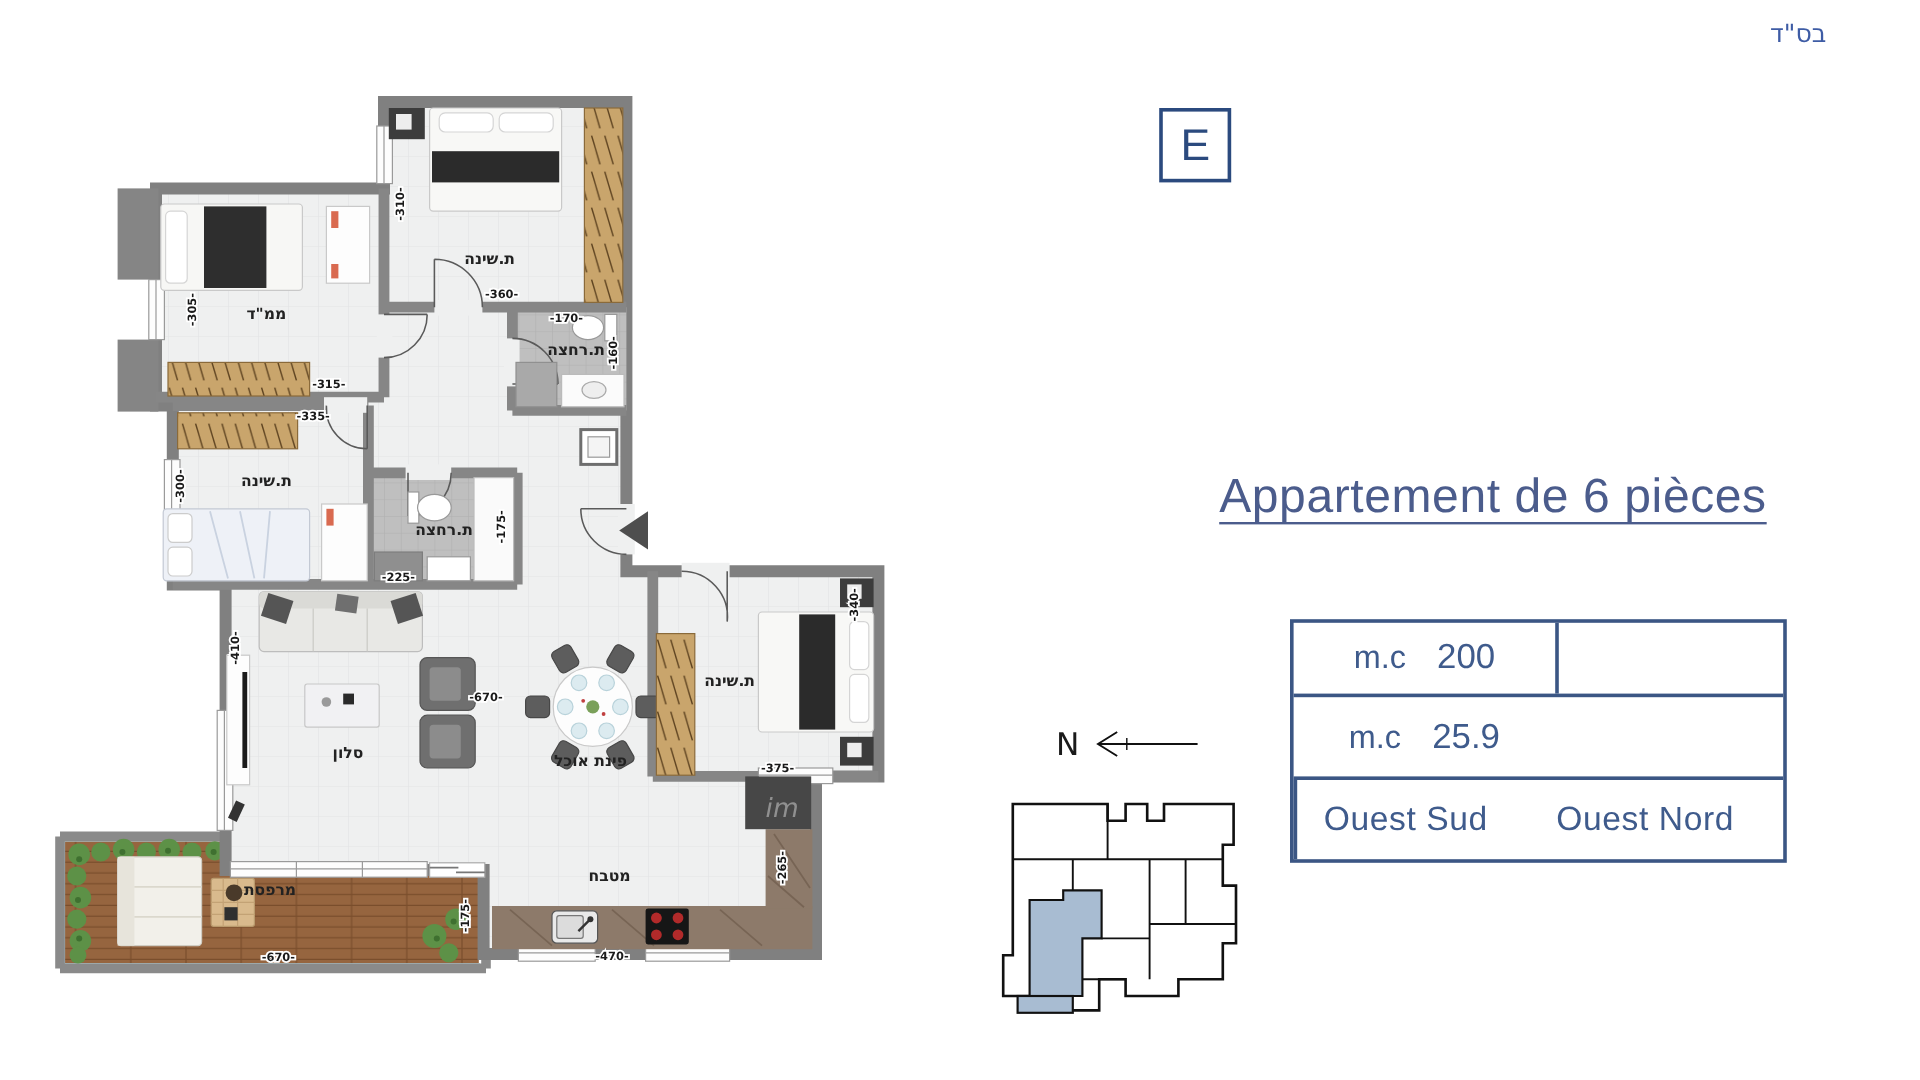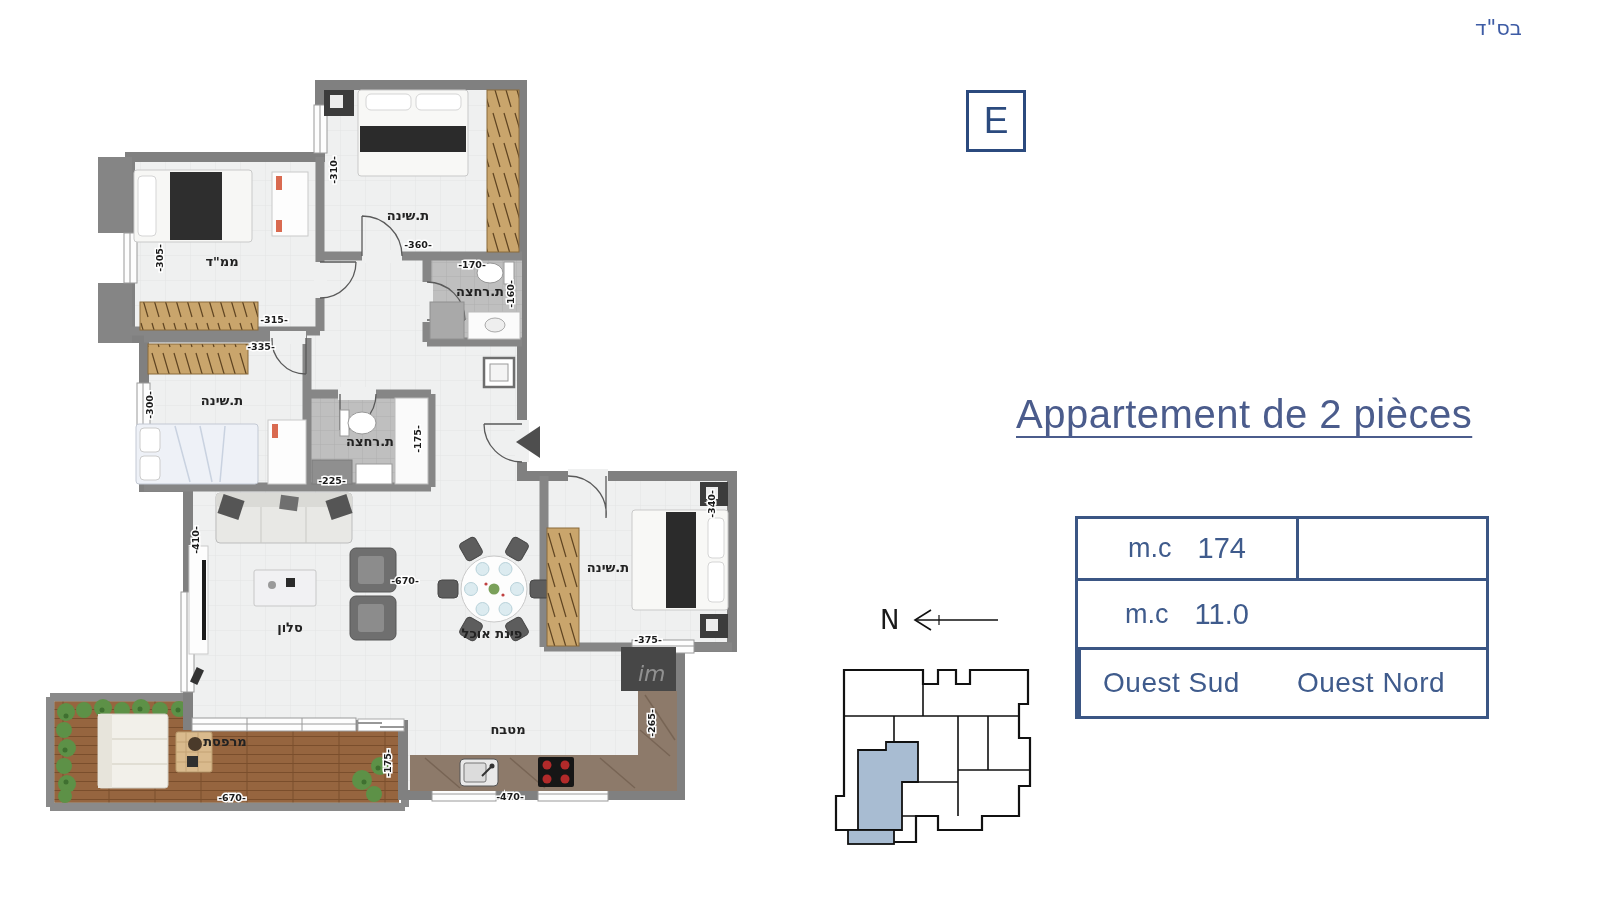--- a/index.html
+++ b/index.html
@@ -319,37 +319,37 @@
   </svg>
 
   <div class="abs" id="bsd">בס"ד</div>
 
   <div class="abs" id="unit-badge">
     <span>E</span>
   </div>
 
 
   <div class="abs" id="page-title">
-    <span>Appartement de 2 pièces</span>
+    <span>Appartement de 6 pièces</span>
   </div>
 
   <div class="abs" id="spec-table">
     <div class="trow r1">
       <div class="tcell left">
         <span class="mc-label">m.c</span>
-        <span class="mc-value">174</span>
+        <span class="mc-value">200</span>
       </div>
       <div class="tcell right">
         <span></span>
       </div>
     </div>
     <div class="trow r2">
       <div class="tcell left">
         <span class="mc-label">m.c</span>
-        <span class="mc-value">11.0</span>
+        <span class="mc-value">25.9</span>
       </div>
     </div>
     <div class="trow r3">
       <div class="tcell right">
         <span class="cell-text">Ouest Sud</span>
       </div>
       <div class="tcell left">
         <span class="cell-text">Ouest Nord</span>
       </div>
     </div>

